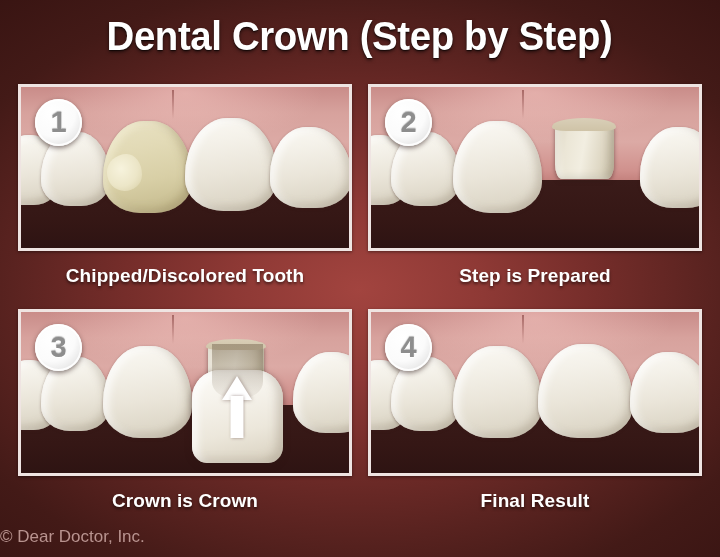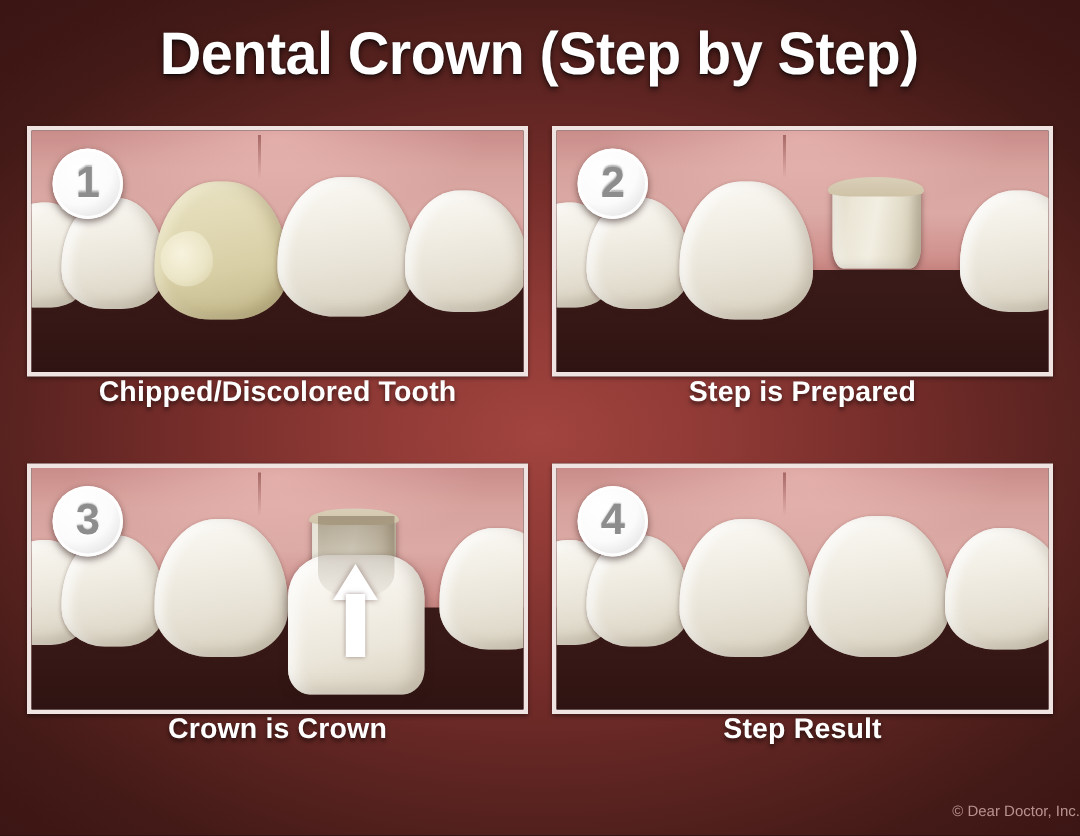--- a/index.html
+++ b/index.html
@@ -258,40 +258,41 @@
     font-family: "Liberation Sans", sans-serif;
     font-weight: bold;
     font-size: 29px;
     color: #8d8d8d;
     text-shadow: 0 1px 0 #ffffff, 0 -1px 1px rgba(110,110,110,0.5);
     line-height: 1;
   }
 
   
   .caption {
+    margin-top: 14px;
     text-align: center;
     color: #ffffff;
     font-family: "Liberation Sans", sans-serif;
     font-weight: bold;
     font-size: 19px;
     letter-spacing: 0.1px;
     text-shadow: 0 2px 3px rgba(0,0,0,0.55);
     white-space: nowrap;
   }
 
   
   .credit {
     position: absolute;
     bottom: 10px;
     left: 0;
     width: 720px;
-    text-align: right;
+    text-align: left;
     color: #c5a09c;
     font-family: "Liberation Sans", sans-serif;
-    font-size: 10px;
+    font-size: 17px;
     opacity: 0.9;
   }
 </style>
 </head>
 <body>
 
 <div class="poster">
 
   <div class="title-wrap">
     <h1 class="title">Dental Crown (Step by Step)</h1>
@@ -383,20 +384,20 @@
             <div class="tooth edge-left" style="left:-8%;top:30%;width:20%;height:43%;"></div>
             <div class="tooth" style="left:6%;top:28%;width:21%;height:46%;"></div>
             <div class="tooth" style="left:25%;top:21%;width:27%;height:57%;"></div>
             <div class="tooth" style="left:51%;top:20%;width:29%;height:58%;"></div>
             <div class="tooth edge-right" style="left:79%;top:25%;width:25%;height:50%;"></div>
           </div>
           <div class="badge">
             <span class="badge-num">4</span>
           </div>
         </div>
-        <div class="caption">Step Result</div>
+        <div class="caption">Final Result</div>
       </div>
     </div>
 
   </div>
 
   <div class="credit">© Dear Doctor, Inc.</div>
 </div>
 
 </body></html>

